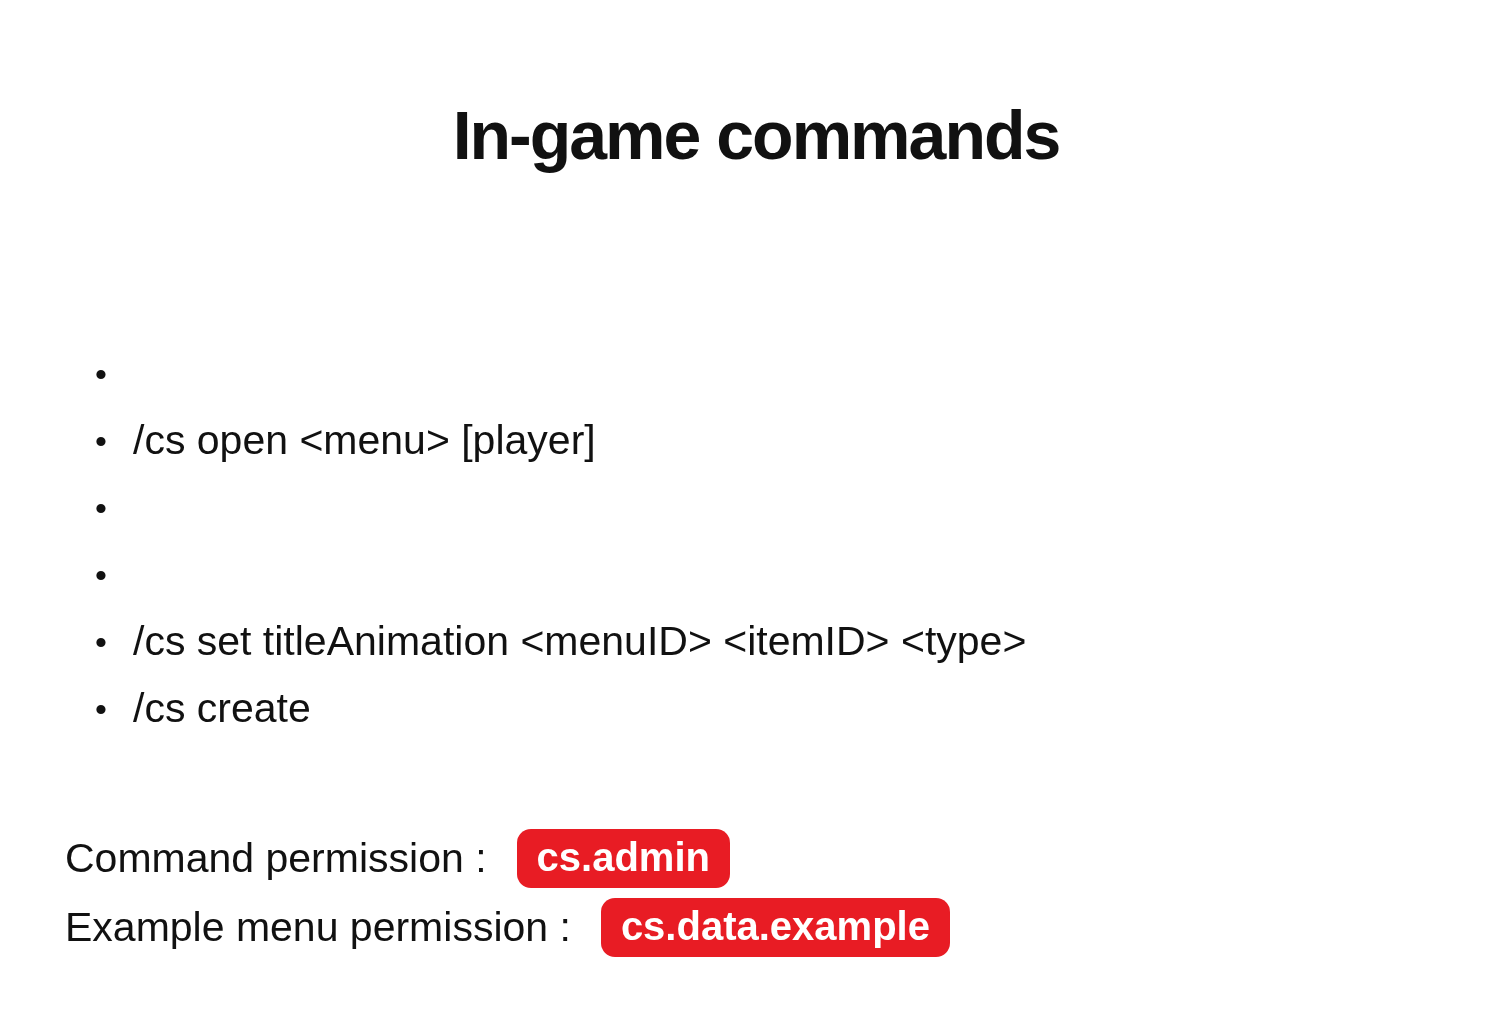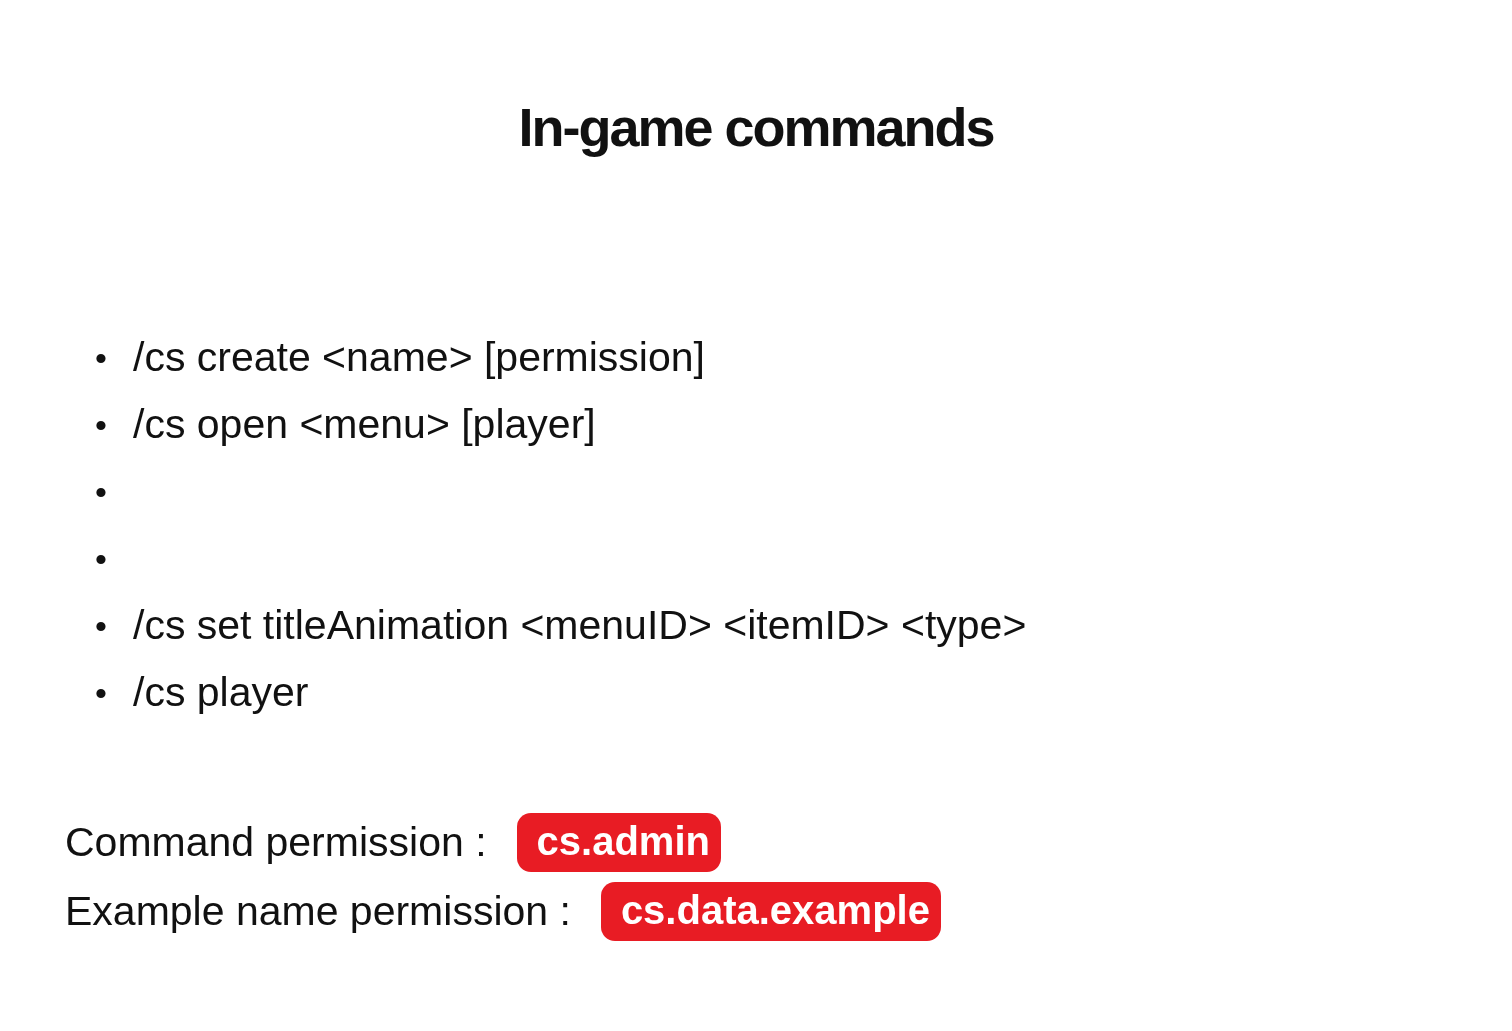--- a/index.html
+++ b/index.html
@@ -11,21 +11,21 @@
   body {
     width: 1512px;
     height: 1031px;
     overflow: hidden;
     font-family: "Liberation Sans", sans-serif;
     color: var(--text, #111111);
   }
   h1.page-title {
     margin: 96px 0 0 0;
     text-align: center;
-    font-size: 54px;
+    font-size: 68px;
     font-weight: 700;
     letter-spacing: -2px;
     line-height: 1.15;
   }
   ul.command-list {
     list-style: none;
     margin: 166px 0 0 95px;
     padding: 0;
   }
   ul.command-list li {
@@ -53,60 +53,59 @@
     white-space: nowrap;
   }
   .perm-badge {
     display: inline-block;
     margin-left: 30px;
     background: var(--badge-background, #e81c24);
     color: var(--badge-text, #ffffff);
     font-weight: 700;
     font-size: 40px;
     line-height: 1;
-    padding: 8px 11px 11px 20px;
+    padding: 8px 20px 11px 20px;
     border-radius: 14px;
   }
 </style>
 </head>
 <body>
 
 <main>
 
   <h1 class="page-title">In-game commands</h1>
 
   <ul class="command-list">
     <li>
       <span class="bullet">•</span>
-      <span class="cmd">/cs create &lt;name&gt; [permission]</span>
     </li>
     <li>
       <span class="bullet">•</span>
       <span class="cmd">/cs open &lt;menu&gt; [player]</span>
     </li>
     <li>
       <span class="bullet">•</span>
     </li>
     <li>
       <span class="bullet">•</span>
     </li>
     <li>
       <span class="bullet">•</span>
       <span class="cmd">/cs set titleAnimation &lt;menuID&gt; &lt;itemID&gt; &lt;type&gt;</span>
     </li>
     <li>
       <span class="bullet">•</span>
-      <span class="cmd">/cs player</span>
+      <span class="cmd">/cs create</span>
     </li>
   </ul>
 
   <section class="perms">
     <div class="perm-row">
       <span class="perm-label">Command permission :</span>
       <span class="perm-badge">cs.admin</span>
     </div>
     <div class="perm-row">
-      <span class="perm-label">Example name permission :</span>
+      <span class="perm-label">Example menu permission :</span>
       <span class="perm-badge">cs.data.example</span>
     </div>
   </section>
 
 </main>
 
 </body></html>

